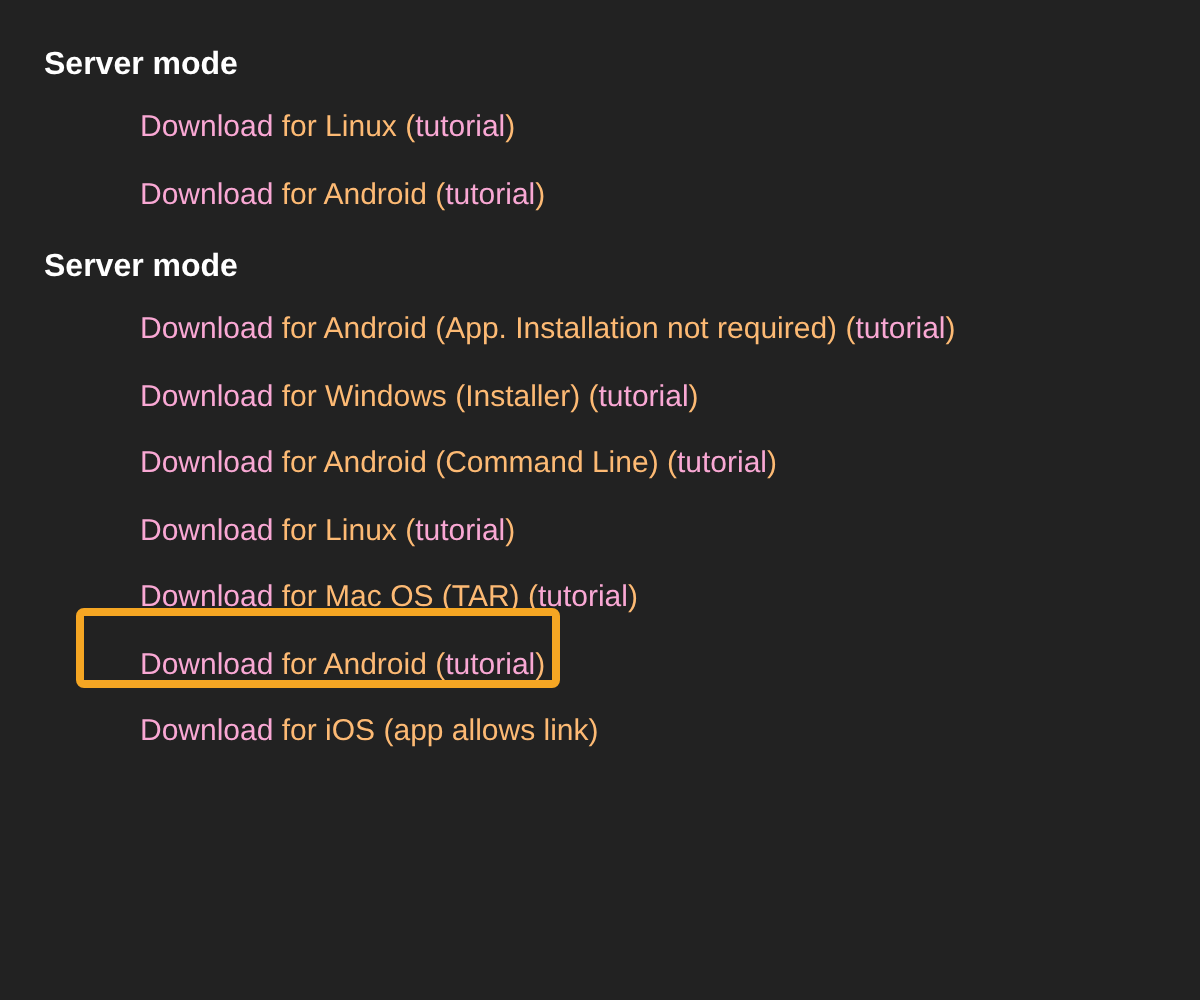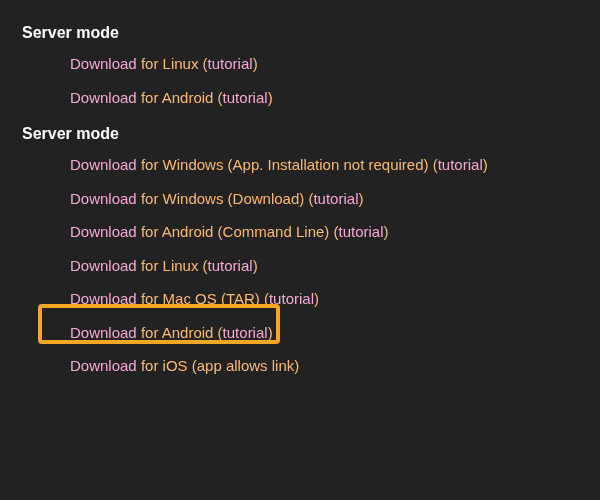--- a/index.html
+++ b/index.html
@@ -69,24 +69,24 @@
       </li>
       <li>
         <a class="dl">Download</a><span class="for-text"> for Android (</span><a class="tut">tutorial</a><span class="for-text">)</span>
       </li>
     </ul>
 
     <h3>Server mode</h3>
 
     <ul class="downloads">
       <li>
-        <a class="dl">Download</a><span class="for-text"> for Windows (App. Installation not required) (</span><a class="tut">tutorial</a><span class="for-text">)</span>
+        <a class="dl">Download</a><span class="for-text"> for Android (App. Installation not required) (</span><a class="tut">tutorial</a><span class="for-text">)</span>
       </li>
       <li>
-        <a class="dl">Download</a><span class="for-text"> for Windows (Download) (</span><a class="tut">tutorial</a><span class="for-text">)</span>
+        <a class="dl">Download</a><span class="for-text"> for Windows (Installer) (</span><a class="tut">tutorial</a><span class="for-text">)</span>
       </li>
       <li>
         <a class="dl">Download</a><span class="for-text"> for Android (Command Line) (</span><a class="tut">tutorial</a><span class="for-text">)</span>
       </li>
       <li>
         <a class="dl">Download</a><span class="for-text"> for Linux (</span><a class="tut">tutorial</a><span class="for-text">)</span>
       </li>
       <li>
         <a class="dl">Download</a><span class="for-text"> for Mac OS (TAR) (</span><a class="tut">tutorial</a><span class="for-text">)</span>
       </li>

